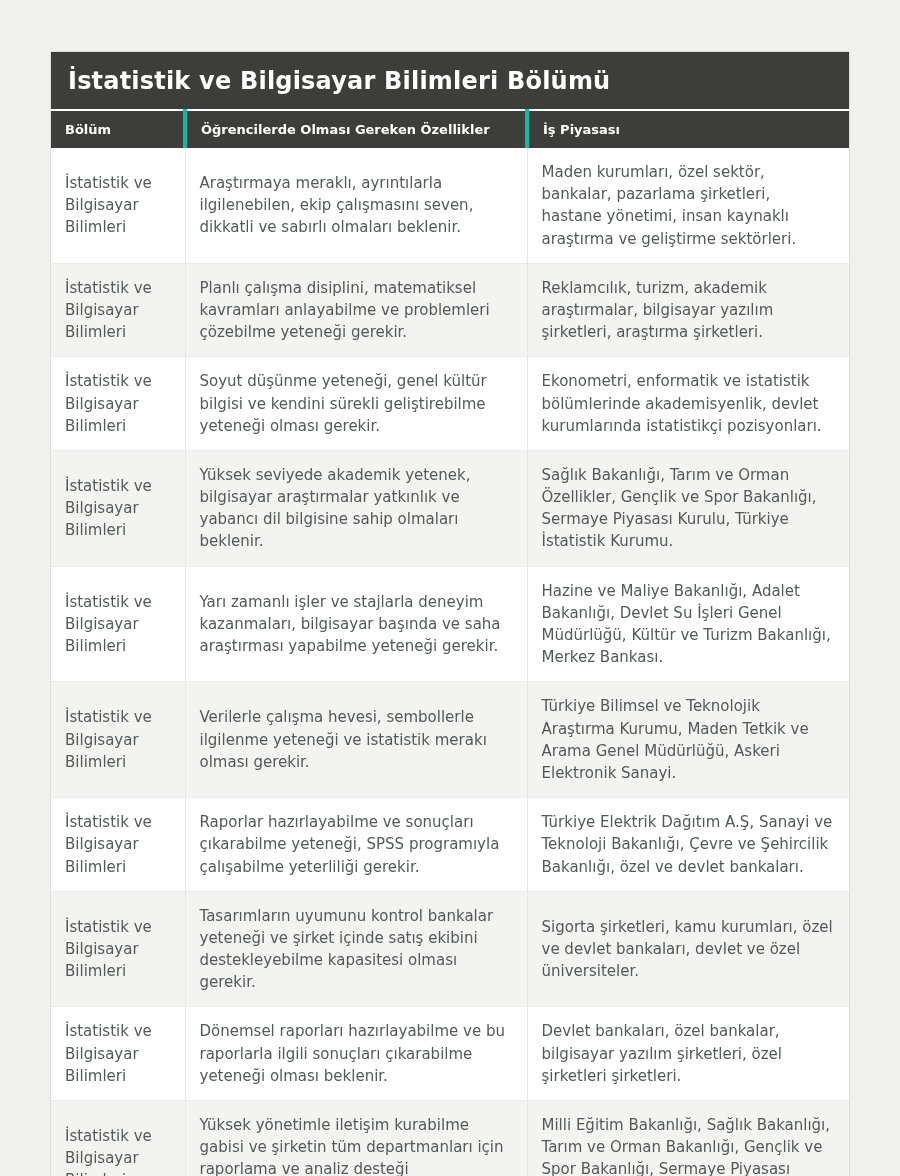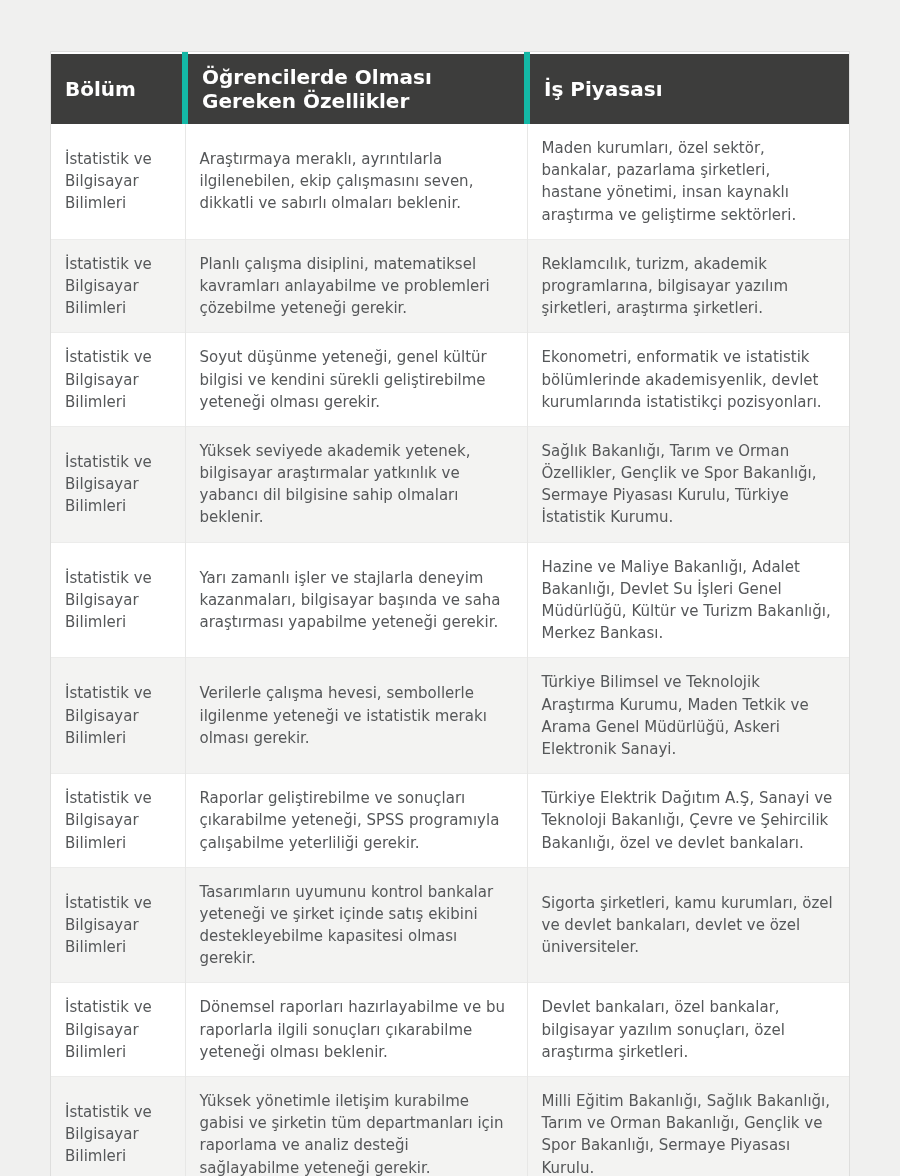--- a/index.html
+++ b/index.html
@@ -26,48 +26,49 @@
   table.dept-table {
     width: 100%;
     border-collapse: collapse;
     table-layout: fixed;
   }
   .dept-table col.c1 { width: 134px; }
   .dept-table col.c2 { width: 342px; }
   .dept-table thead th {
     background: #3d3d3c;
     color: #ffffff;
-    font-size: 20px;
+    font-size: 13px;
     font-weight: bold;
     text-align: left;
     padding: 11px 14px;
     border-top: 2px solid #ffffff;
   }
   .dept-table thead th + th {
-    border-left: 6px solid #14b8a6;
+    border-left: 4px solid #14b8a6;
   }
   .dept-table tbody td {
     font-size: 15px;
     color: #555759;
     line-height: 1.48;
     padding: 13px 14px;
     vertical-align: middle;
     border-top: 1px solid #ececeb;
   }
   .dept-table tbody td + td {
     border-left: 1px solid #e7e7e6;
   }
   .dept-table tbody tr:first-child td { border-top: none; }
   .dept-table tbody tr:nth-child(even) { background: #f3f3f2; }
   .dept-table tbody tr:nth-child(odd)  { background: #ffffff; }
 </style>
 </head>
 <body>
 
 <div class="card">
+  <div class="title-bar">İstatistik ve Bilgisayar Bilimleri Bölümü</div>
 
   <table class="dept-table">
     <colgroup>
         <col class="c1">
         <col class="c2">
         <col class="c3">
       </colgroup>
     <thead>
       <tr>
         <th>Bölüm</th>
@@ -77,21 +78,21 @@
     </thead>
     <tbody>
       <tr>
         <td>İstatistik ve Bilgisayar Bilimleri</td>
         <td>Araştırmaya meraklı, ayrıntılarla ilgilenebilen, ekip çalışmasını seven, dikkatli ve sabırlı olmaları beklenir.</td>
         <td>Maden kurumları, özel sektör, bankalar, pazarlama şirketleri, hastane yönetimi, insan kaynaklı araştırma ve geliştirme sektörleri.</td>
       </tr>
       <tr>
         <td>İstatistik ve Bilgisayar Bilimleri</td>
         <td>Planlı çalışma disiplini, matematiksel kavramları anlayabilme ve problemleri çözebilme yeteneği gerekir.</td>
-        <td>Reklamcılık, turizm, akademik programlarına, bilgisayar yazılım şirketleri, araştırma şirketleri.</td>
+        <td>Reklamcılık, turizm, akademik araştırmalar, bilgisayar yazılım şirketleri, araştırma şirketleri.</td>
       </tr>
       <tr>
         <td>İstatistik ve Bilgisayar Bilimleri</td>
         <td>Soyut düşünme yeteneği, genel kültür bilgisi ve kendini sürekli geliştirebilme yeteneği olması gerekir.</td>
         <td>Ekonometri, enformatik ve istatistik bölümlerinde akademisyenlik, devlet kurumlarında istatistikçi pozisyonları.</td>
       </tr>
       <tr>
         <td>İstatistik ve Bilgisayar Bilimleri</td>
         <td>Yüksek seviyede akademik yetenek, bilgisayar araştırmalar yatkınlık ve yabancı dil bilgisine sahip olmaları beklenir.</td>
         <td>Sağlık Bakanlığı, Tarım ve Orman Özellikler, Gençlik ve Spor Bakanlığı, Sermaye Piyasası Kurulu, Türkiye İstatistik Kurumu.</td>
@@ -101,32 +102,32 @@
         <td>Yarı zamanlı işler ve stajlarla deneyim kazanmaları, bilgisayar başında ve saha araştırması yapabilme yeteneği gerekir.</td>
         <td>Hazine ve Maliye Bakanlığı, Adalet Bakanlığı, Devlet Su İşleri Genel Müdürlüğü, Kültür ve Turizm Bakanlığı, Merkez Bankası.</td>
       </tr>
       <tr>
         <td>İstatistik ve Bilgisayar Bilimleri</td>
         <td>Verilerle çalışma hevesi, sembollerle ilgilenme yeteneği ve istatistik merakı olması gerekir.</td>
         <td>Türkiye Bilimsel ve Teknolojik Araştırma Kurumu, Maden Tetkik ve Arama Genel Müdürlüğü, Askeri Elektronik Sanayi.</td>
       </tr>
       <tr>
         <td>İstatistik ve Bilgisayar Bilimleri</td>
-        <td>Raporlar geliştirebilme ve sonuçları çıkarabilme yeteneği, SPSS programıyla çalışabilme yeterliliği gerekir.</td>
+        <td>Raporlar hazırlayabilme ve sonuçları çıkarabilme yeteneği, SPSS programıyla çalışabilme yeterliliği gerekir.</td>
         <td>Türkiye Elektrik Dağıtım A.Ş, Sanayi ve Teknoloji Bakanlığı, Çevre ve Şehircilik Bakanlığı, özel ve devlet bankaları.</td>
       </tr>
       <tr>
         <td>İstatistik ve Bilgisayar Bilimleri</td>
         <td>Tasarımların uyumunu kontrol bankalar yeteneği ve şirket içinde satış ekibini destekleyebilme kapasitesi olması gerekir.</td>
         <td>Sigorta şirketleri, kamu kurumları, özel ve devlet bankaları, devlet ve özel üniversiteler.</td>
       </tr>
       <tr>
         <td>İstatistik ve Bilgisayar Bilimleri</td>
         <td>Dönemsel raporları hazırlayabilme ve bu raporlarla ilgili sonuçları çıkarabilme yeteneği olması beklenir.</td>
-        <td>Devlet bankaları, özel bankalar, bilgisayar yazılım sonuçları, özel araştırma şirketleri.</td>
+        <td>Devlet bankaları, özel bankalar, bilgisayar yazılım şirketleri, özel şirketleri şirketleri.</td>
       </tr>
       <tr>
         <td>İstatistik ve Bilgisayar Bilimleri</td>
         <td>Yüksek yönetimle iletişim kurabilme gabisi ve şirketin tüm departmanları için raporlama ve analiz desteği sağlayabilme yeteneği gerekir.</td>
         <td>Milli Eğitim Bakanlığı, Sağlık Bakanlığı, Tarım ve Orman Bakanlığı, Gençlik ve Spor Bakanlığı, Sermaye Piyasası Kurulu.</td>
       </tr>
     </tbody>
   </table>
 </div>
 

